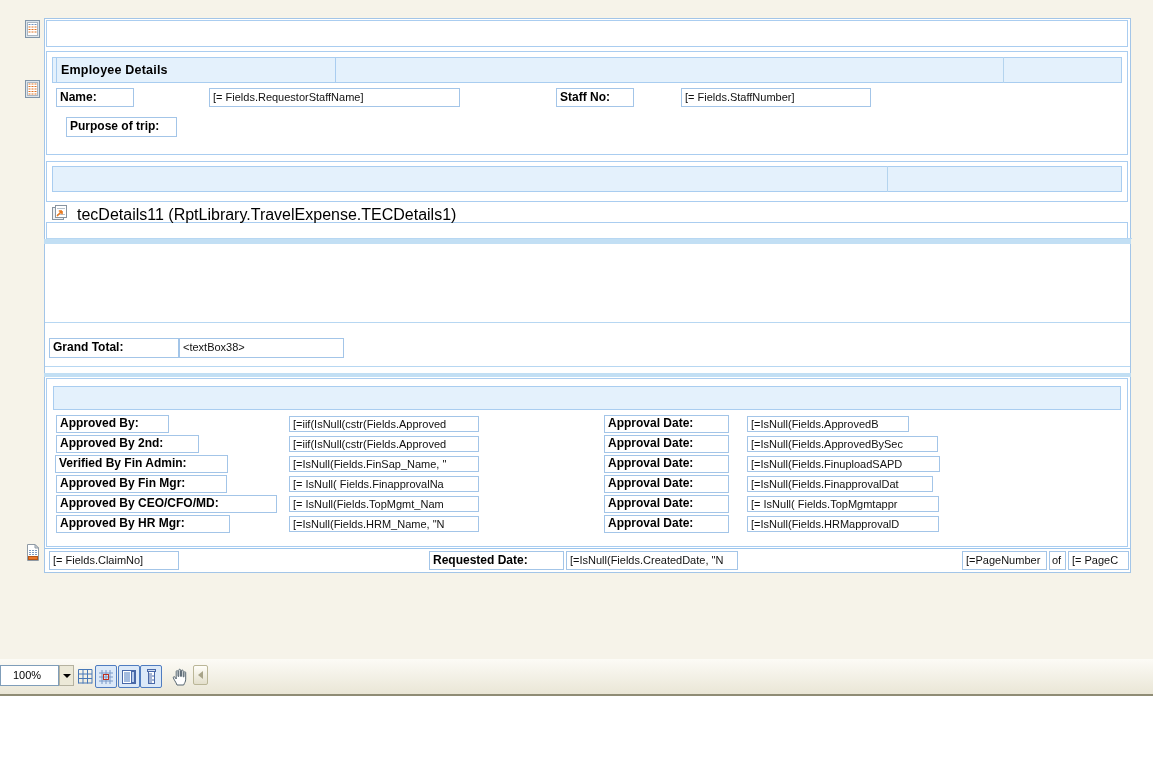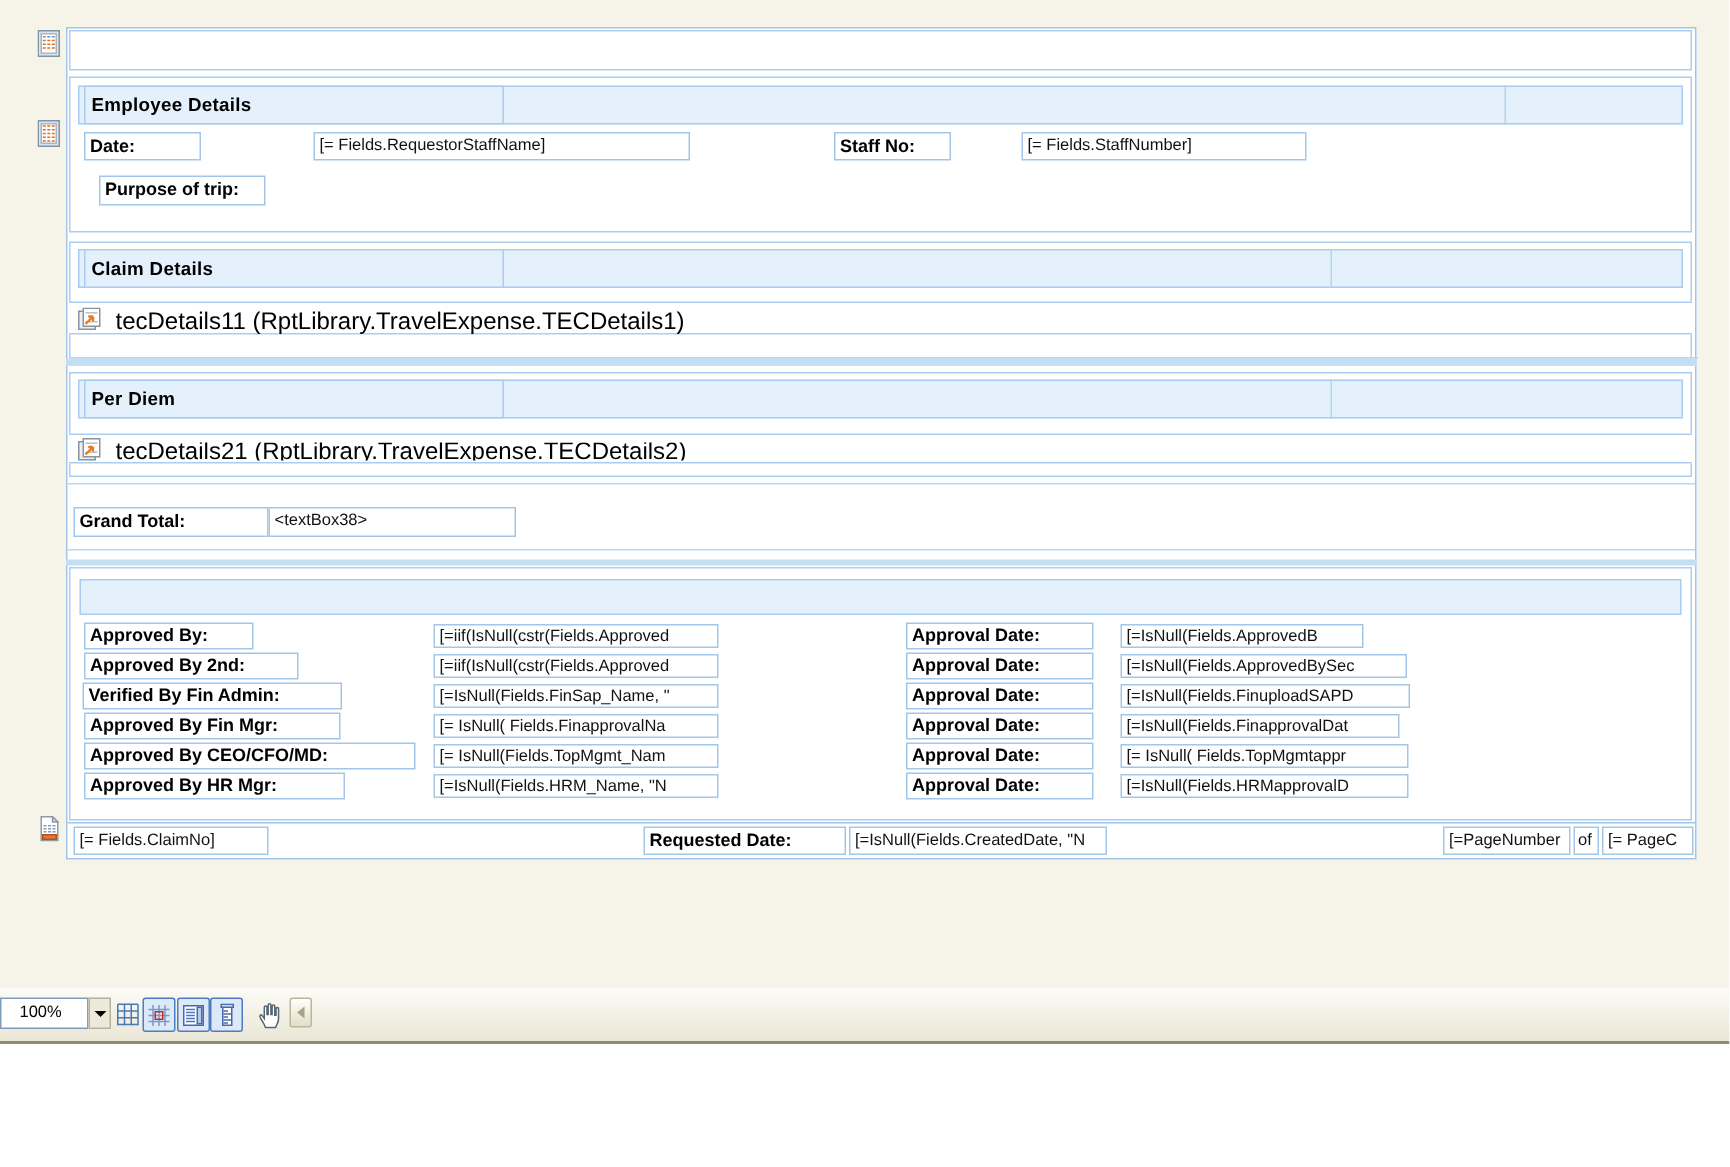--- a/index.html
+++ b/index.html
@@ -82,68 +82,49 @@
 
   <div class="page">
 
     <div class="sec" style="left:1px;top:1px;width:1082px;height:27px"></div>
 
     <div class="sec" style="left:1px;top:32px;width:1082px;height:104px">
       <div class="band" style="left:5px;top:5px;width:1070px;height:26px">
         <span class="bandsplit" style="left:950px"></span>
       </div>
       <div class="hdrbox" style="left:9px;top:5px;width:280px;height:26px;background:var(--band-fill,#e4f1fc)">Employee Details</div>
-      <div class="tb lbl" style="left:9px;top:36px;width:78px;height:19px;line-height:14px">Date:</div>
+      <div class="tb lbl" style="left:9px;top:36px;width:78px;height:19px;line-height:14px">Name:</div>
       <div class="tb" style="left:162px;top:36px;width:251px;height:19px">[= Fields.RequestorStaffName]</div>
       <div class="tb lbl" style="left:509px;top:36px;width:78px;height:19px;line-height:14px">Staff No:</div>
       <div class="tb" style="left:634px;top:36px;width:190px;height:19px">[= Fields.StaffNumber]</div>
       <div class="tb lbl" style="left:19px;top:65px;width:111px;height:20px;line-height:15px">Purpose of trip:</div>
     </div>
 
     <div class="sec" style="left:1px;top:142px;width:1082px;height:78px">
       <div class="band" style="left:5px;top:4px;width:1070px;height:26px">
         <span class="bandsplit" style="left:834px"></span>
       </div>
-      <div class="hdrbox" style="left:9px;top:4px;width:280px;height:26px;background:var(--band-fill,#e4f1fc)">Claim Details</div>
       <div class="subrow" style="top:39px;height:22px">
         <span class="secicon" style="left:6px;top:3px">
           <svg width="17" height="16" viewBox="0 0 17 16">
               <rect x="0.5" y="2.5" width="11" height="12" fill="#eef1f4" stroke="#8894a0"></rect>
               <rect x="3.5" y="0.5" width="11" height="12" fill="#fff" stroke="#8894a0"></rect>
               <line x1="5" y1="3.5" x2="13" y2="3.5" stroke="#b8c2cc"></line>
               <line x1="5" y1="9.5" x2="13" y2="9.5" stroke="#b8c2cc"></line>
               <path d="M5.5 10.5 L9.5 6.5 L9.5 8.8 L12.8 8.8 L12.8 4.2 L10.8 4.2 L14 1 L14 8.8" fill="none"></path>
               <path d="M5 11 L10 6 M10 6 L6.8 6 M10 6 L10 9.2" stroke="#e87a20" stroke-width="1.6" fill="none"></path>
             </svg>
         </span>
         <span class="subtext" style="left:31px;top:5px;height:16px;line-height:15px">tecDetails11 (RptLibrary.TravelExpense.TECDetails1)</span>
       </div>
       <div class="hline" style="top:76px;left:0"></div>
     </div>
 
     <div class="thick" style="top:220px;height:5px"></div>
 
-    <div class="sec" style="left:1px;top:229px;width:1082px;height:70px">
-      <div class="band" style="left:5px;top:4px;width:1070px;height:26px">
-        <span class="bandsplit" style="left:834px"></span>
-      </div>
-      <div class="hdrbox" style="left:9px;top:4px;width:280px;height:26px;background:var(--band-fill,#e4f1fc)">Per Diem</div>
-      <div class="subrow" style="top:40px;height:20px">
-        <span class="secicon" style="left:6px;top:2px">
-          <svg width="17" height="16" viewBox="0 0 17 16">
-              <rect x="0.5" y="2.5" width="11" height="12" fill="#eef1f4" stroke="#8894a0"></rect>
-              <rect x="3.5" y="0.5" width="11" height="12" fill="#fff" stroke="#8894a0"></rect>
-              <line x1="5" y1="3.5" x2="13" y2="3.5" stroke="#b8c2cc"></line>
-              <line x1="5" y1="9.5" x2="13" y2="9.5" stroke="#b8c2cc"></line>
-              <path d="M5 11 L10 6 M10 6 L6.8 6 M10 6 L10 9.2" stroke="#e87a20" stroke-width="1.6" fill="none"></path>
-            </svg>
-        </span>
-        <span class="subtext" style="left:31px;top:5px;height:12px;line-height:13px">tecDetails21 (RptLibrary.TravelExpense.TECDetails2)</span>
-      </div>
-    </div>
 
     <div class="hline" style="top:303px"></div>
 
     <div class="tb lbl" style="left:4px;top:319px;width:130px;height:20px;line-height:15px">Grand Total:</div>
     <div class="tb" style="left:134px;top:319px;width:165px;height:20px;line-height:15px">&lt;textBox38&gt;</div>
 
     <div class="hline" style="top:347px"></div>
     <div class="thick" style="top:354px;height:4px"></div>
 
     <div class="sec" style="left:1px;top:359px;width:1082px;height:169px">

